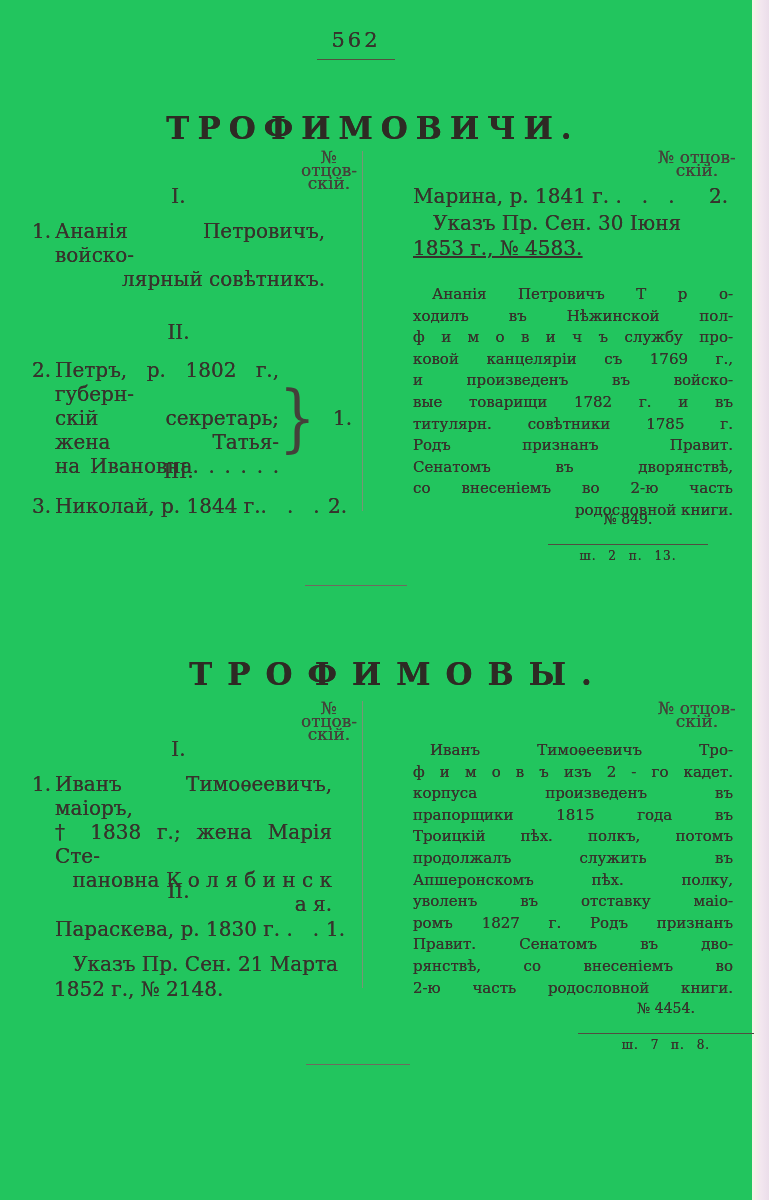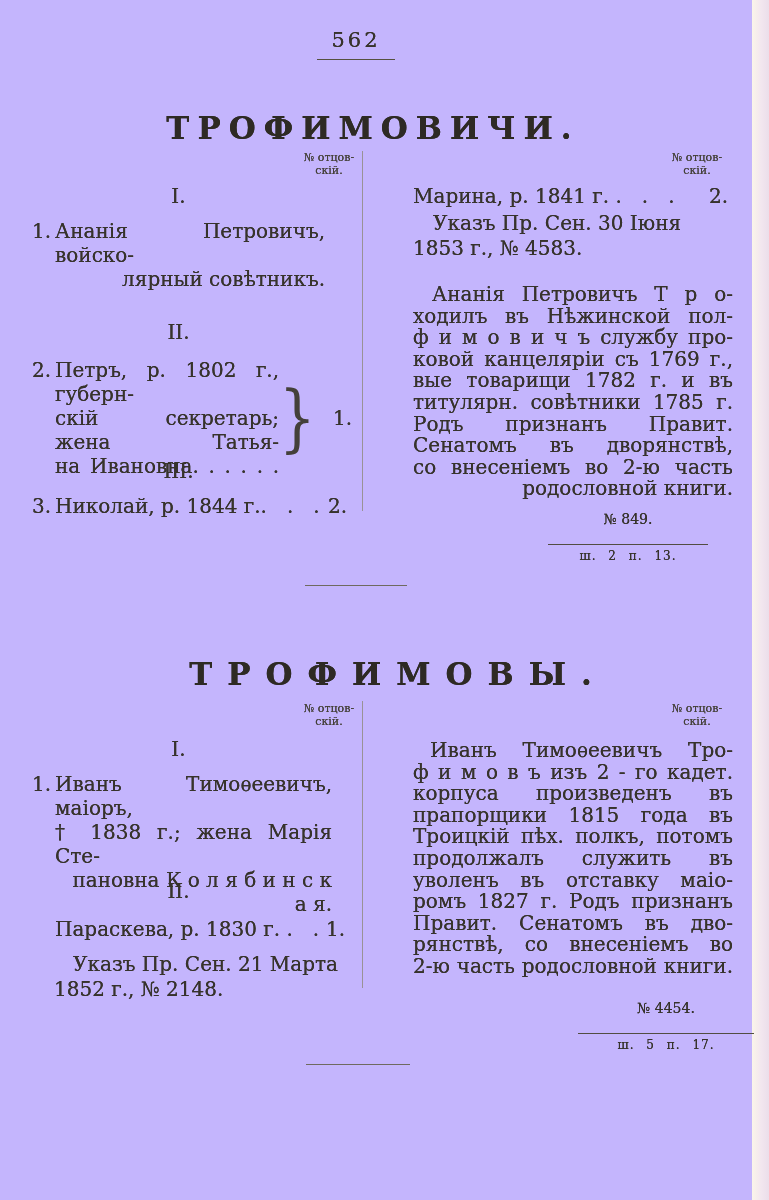--- a/index.html
+++ b/index.html
@@ -1,44 +1,44 @@
 <!DOCTYPE html>
 <html><head>
 <meta charset="utf-8">
 <style>
   html,body{margin:0;padding:0;background:#e8e4d6;}
   .page{
     position:relative;
     width:769px;height:1200px;
-    background:#c4b5fd;
+    background:#22c55e;
     font-family:"DejaVu Serif", serif;
     color:#37332c;
     overflow:hidden;
   }
   .abs{position:absolute;}
   .body-t{font-size:20px;line-height:24px;text-shadow:0 0 .4px currentColor;}
-  .para-t{font-size:20px;line-height:21.6px;text-shadow:0 0 .4px currentColor;}
+  .para-t{font-size:15px;line-height:21.6px;text-shadow:0 0 .4px currentColor;}
   .jl{text-align:justify;text-align-last:justify;text-justify:inter-word;}
   .ll{text-align:right;}
   .pagenum-wrap{left:0;top:28px;width:712px;text-align:center;}
   .pagenum{
     display:inline-block;padding:0 14px 7px 14px;
     border-bottom:1.5px solid #55503f;
     font-size:21px;letter-spacing:3px;text-shadow:0 0 .4px currentColor;
   }
   .heading{
     left:0;width:730px;text-align:center;
     font-weight:bold;font-size:31px;color:#2e2a24;
     text-shadow:0 0 .6px currentColor;white-space:nowrap;
   }
   .h1{top:110px;letter-spacing:8px;padding-left:8px;}
   .h2{top:656px;letter-spacing:15px;padding-left:33px;}
   .refhdr{
     width:62px;text-align:center;
-    font-size:11px;line-height:13px;color:#45413a;
+    font-size:17px;line-height:13px;color:#45413a;
     text-shadow:0 0 .3px currentColor;
   }
   .vrule{width:1px;background:#8f897b;opacity:.8;}
   .gen{width:293px;text-align:center;font-size:20px;text-shadow:0 0 .4px currentColor;}
   .item{display:flex;}
   .inum{width:23px;flex:0 0 23px;font-size:20px;line-height:24px;text-shadow:0 0 .4px currentColor;}
   .ilines{font-size:20px;line-height:24px;text-shadow:0 0 .4px currentColor;}
   .brace{
     flex:0 0 auto;font-size:72px;line-height:70px;font-weight:normal;
     transform:scaleX(.8);transform-origin:left center;
@@ -107,27 +107,28 @@
   <div class="abs dotrow" style="left:32px;top:494px;width:315px;">
     <span><span class="inum" style="display:inline-block">3.</span><span>Николай, р. 1844 г.. . .</span></span>
     <span>2.</span>
   </div>
 
   <div class="abs dotrow" style="left:413px;top:184px;width:315px;">
     <span>Марина, р. 1841 г. . . .</span>
     <span>2.</span>
   </div>
   <div class="abs body-t" style="left:433px;top:211px;">Указъ Пр. Сен. 30 Іюня</div>
-  <div class="abs body-t" style="left:413px;top:236px;">1853 г., № 4583.</div>
+  <div class="abs body-t" style="left:413px;top:236px;text-decoration:underline;">1853 г., № 4583.</div>
 
   <div class="abs para-t" style="left:413px;top:284px;width:320px;">
     <div class="jl" style="padding-left:19px;">Ананія Петровичъ Т р о-</div>
     <div class="jl">ходилъ въ Нѣжинской пол-</div>
     <div class="jl">ф и м о в и ч ъ службу про-</div>
     <div class="jl">ковой канцеляріи съ 1769 г.,</div>
+    <div class="jl">и произведенъ въ войско-</div>
     <div class="jl">вые товарищи 1782 г. и въ</div>
     <div class="jl">титулярн. совѣтники 1785 г.</div>
     <div class="jl">Родъ признанъ Правит.</div>
     <div class="jl">Сенатомъ въ дворянствѣ,</div>
     <div class="jl">со внесеніемъ во 2-ю часть</div>
     <div class="ll">родословной книги.</div>
   </div>
 
   <div class="abs caseblk" style="left:548px;top:511px;width:160px;">
     <div class="caseno">№ 849.</div>
@@ -168,27 +169,28 @@
   <div class="abs body-t" style="left:73px;top:952px;">Указъ Пр. Сен. 21 Марта</div>
   <div class="abs body-t" style="left:54px;top:977px;">1852 г., № 2148.</div>
 
   <div class="abs para-t" style="left:413px;top:740px;width:320px;">
     <div class="jl" style="padding-left:17px;">Иванъ Тимоѳеевичъ Тро-</div>
     <div class="jl">ф и м о в ъ изъ 2 - го кадет.</div>
     <div class="jl">корпуса произведенъ въ</div>
     <div class="jl">прапорщики 1815 года въ</div>
     <div class="jl">Троицкій пѣх. полкъ, потомъ</div>
     <div class="jl">продолжалъ служить въ</div>
+    <div class="jl">Апшеронскомъ пѣх. полку,</div>
     <div class="jl">уволенъ въ отставку маіо-</div>
     <div class="jl">ромъ 1827 г. Родъ признанъ</div>
     <div class="jl">Правит. Сенатомъ въ дво-</div>
     <div class="jl">рянствѣ, со внесеніемъ во</div>
     <div class="jl">2-ю часть родословной книги.</div>
   </div>
 
   <div class="abs caseblk" style="left:578px;top:1000px;width:176px;">
     <div class="caseno">№ 4454.</div>
-    <div class="caseref">ш. 5 п. 17.</div>
+    <div class="caseref">ш. 7 п. 8.</div>
   </div>
 
   <div class="abs divider" style="left:306px;top:1064px;width:104px;"></div>
 
 </div>
 
 </body></html>

